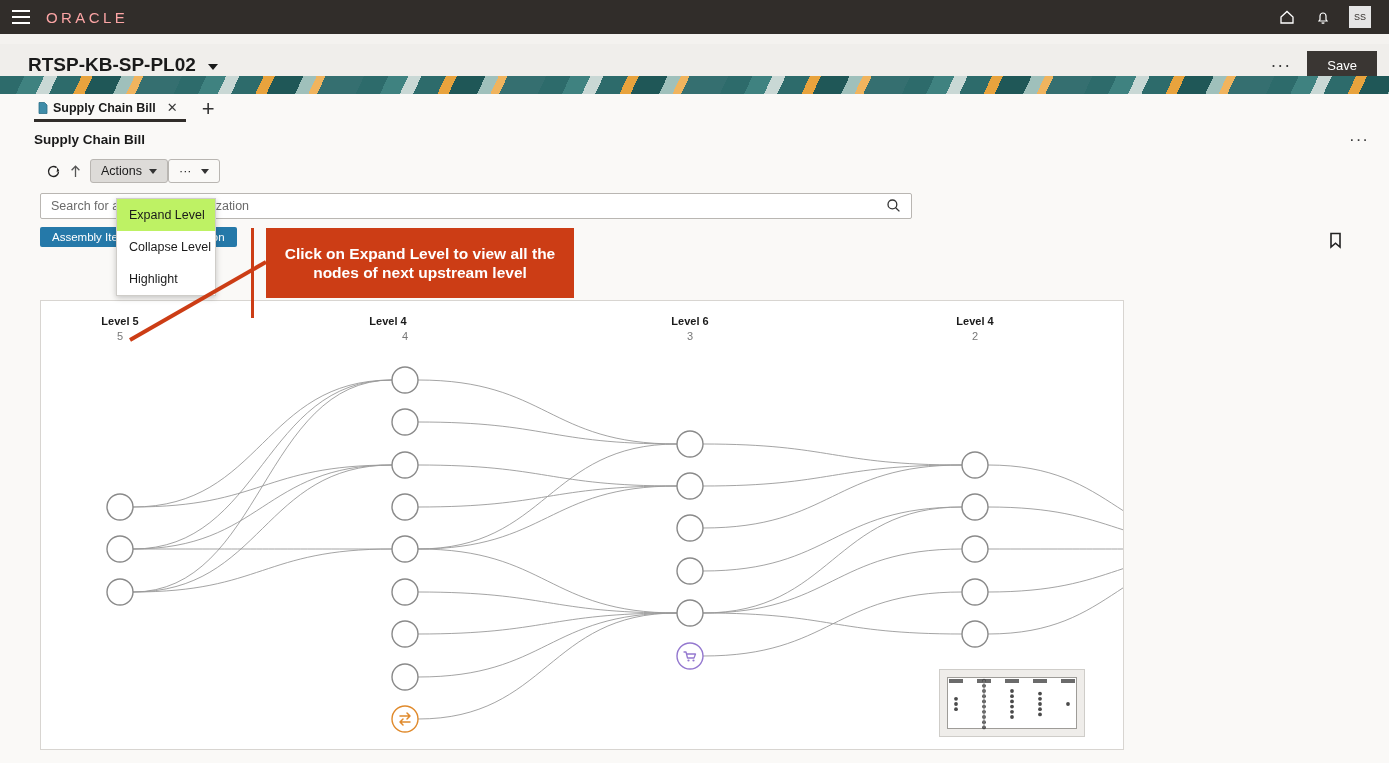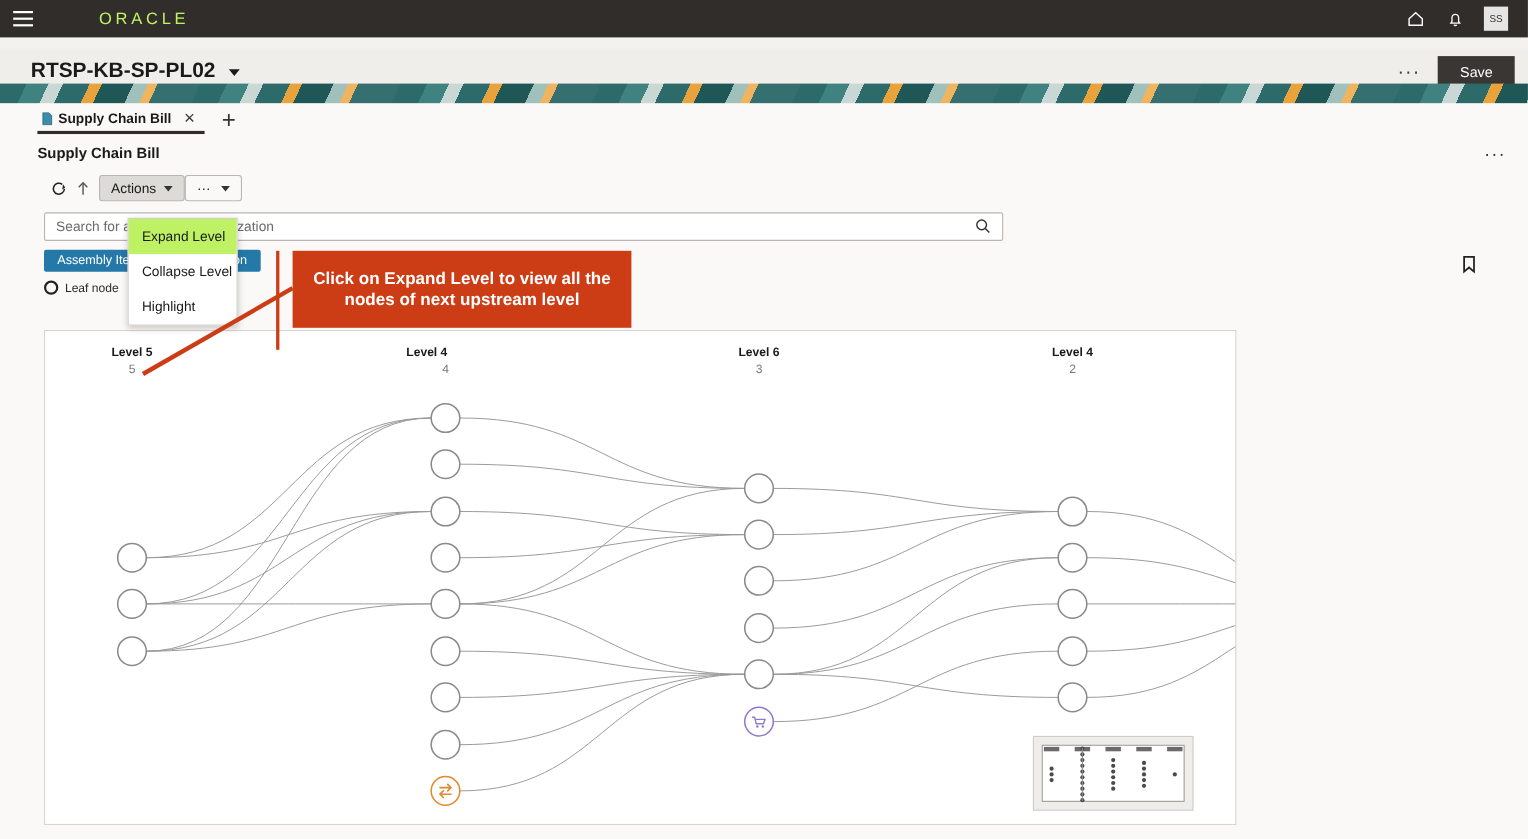--- a/index.html
+++ b/index.html
@@ -17,22 +17,22 @@
     background: #312d2a;
     display: flex; align-items: center;
     padding: 0 12px;
   }
   .hamburger { width: 18px; height: 14px; position: relative; cursor: pointer; margin-right: 16px; }
   .hamburger i { position: absolute; left: 0; width: 18px; height: 2px; background: #fff; }
   .hamburger i:nth-child(1) { top: 0; }
   .hamburger i:nth-child(2) { top: 6px; }
   .hamburger i:nth-child(3) { top: 12px; }
   .oracle-logo {
-    color: #bef264; font-size: 15px; letter-spacing: 3.4px;
-    font-weight: 400; font-family: "Liberation Sans", sans-serif; margin-left: 44px;
+    color: #fca5a5; font-size: 15px; letter-spacing: 3.4px;
+    font-weight: 400; font-family: "Liberation Sans", sans-serif;
   }
   .gh-right { margin-left: auto; display: flex; align-items: center; gap: 16px; padding-right: 6px;}
   .gh-icon { width: 20px; height: 20px; display: flex; align-items: center; justify-content: center; cursor: pointer; }
   .avatar-badge {
     width: 22px; height: 22px; background: #e5e5e5; color: #312d2a;
     font-size: 9px; display: flex; align-items: center; justify-content: center;
     cursor: pointer; font-weight: 400;
   }
 
   
@@ -295,26 +295,20 @@
           </svg>
       </span>
     </div>
   </div>
 
   <div class="chips-row">
     <div class="chip">Assembly Item</div>
     <div class="chip">Organization</div>
   </div>
 
-  <div class="legend-row">
-    <span class="legend-circle"></span>
-    <span>Leaf node</span>
-    <span class="legend-sep"></span>
-    <span>Make component</span>
-  </div>
 
   <span class="bookmark-ico">
     <svg width="15" height="17" viewBox="0 0 15 17">
         <path d="M3 1.5 L12 1.5 L12 15 L7.5 11.2 L3 15 Z" fill="none" stroke="#222" stroke-width="1.6"></path>
       </svg>
   </span>
 
   <div class="graph-wrap">
     <svg id="graph-svg" width="1310" height="450">
         <path d="M92,206 C221.5,206 221.5,79 351,79" fill="none" stroke="#9a9a9a" stroke-width="0.9"></path>

